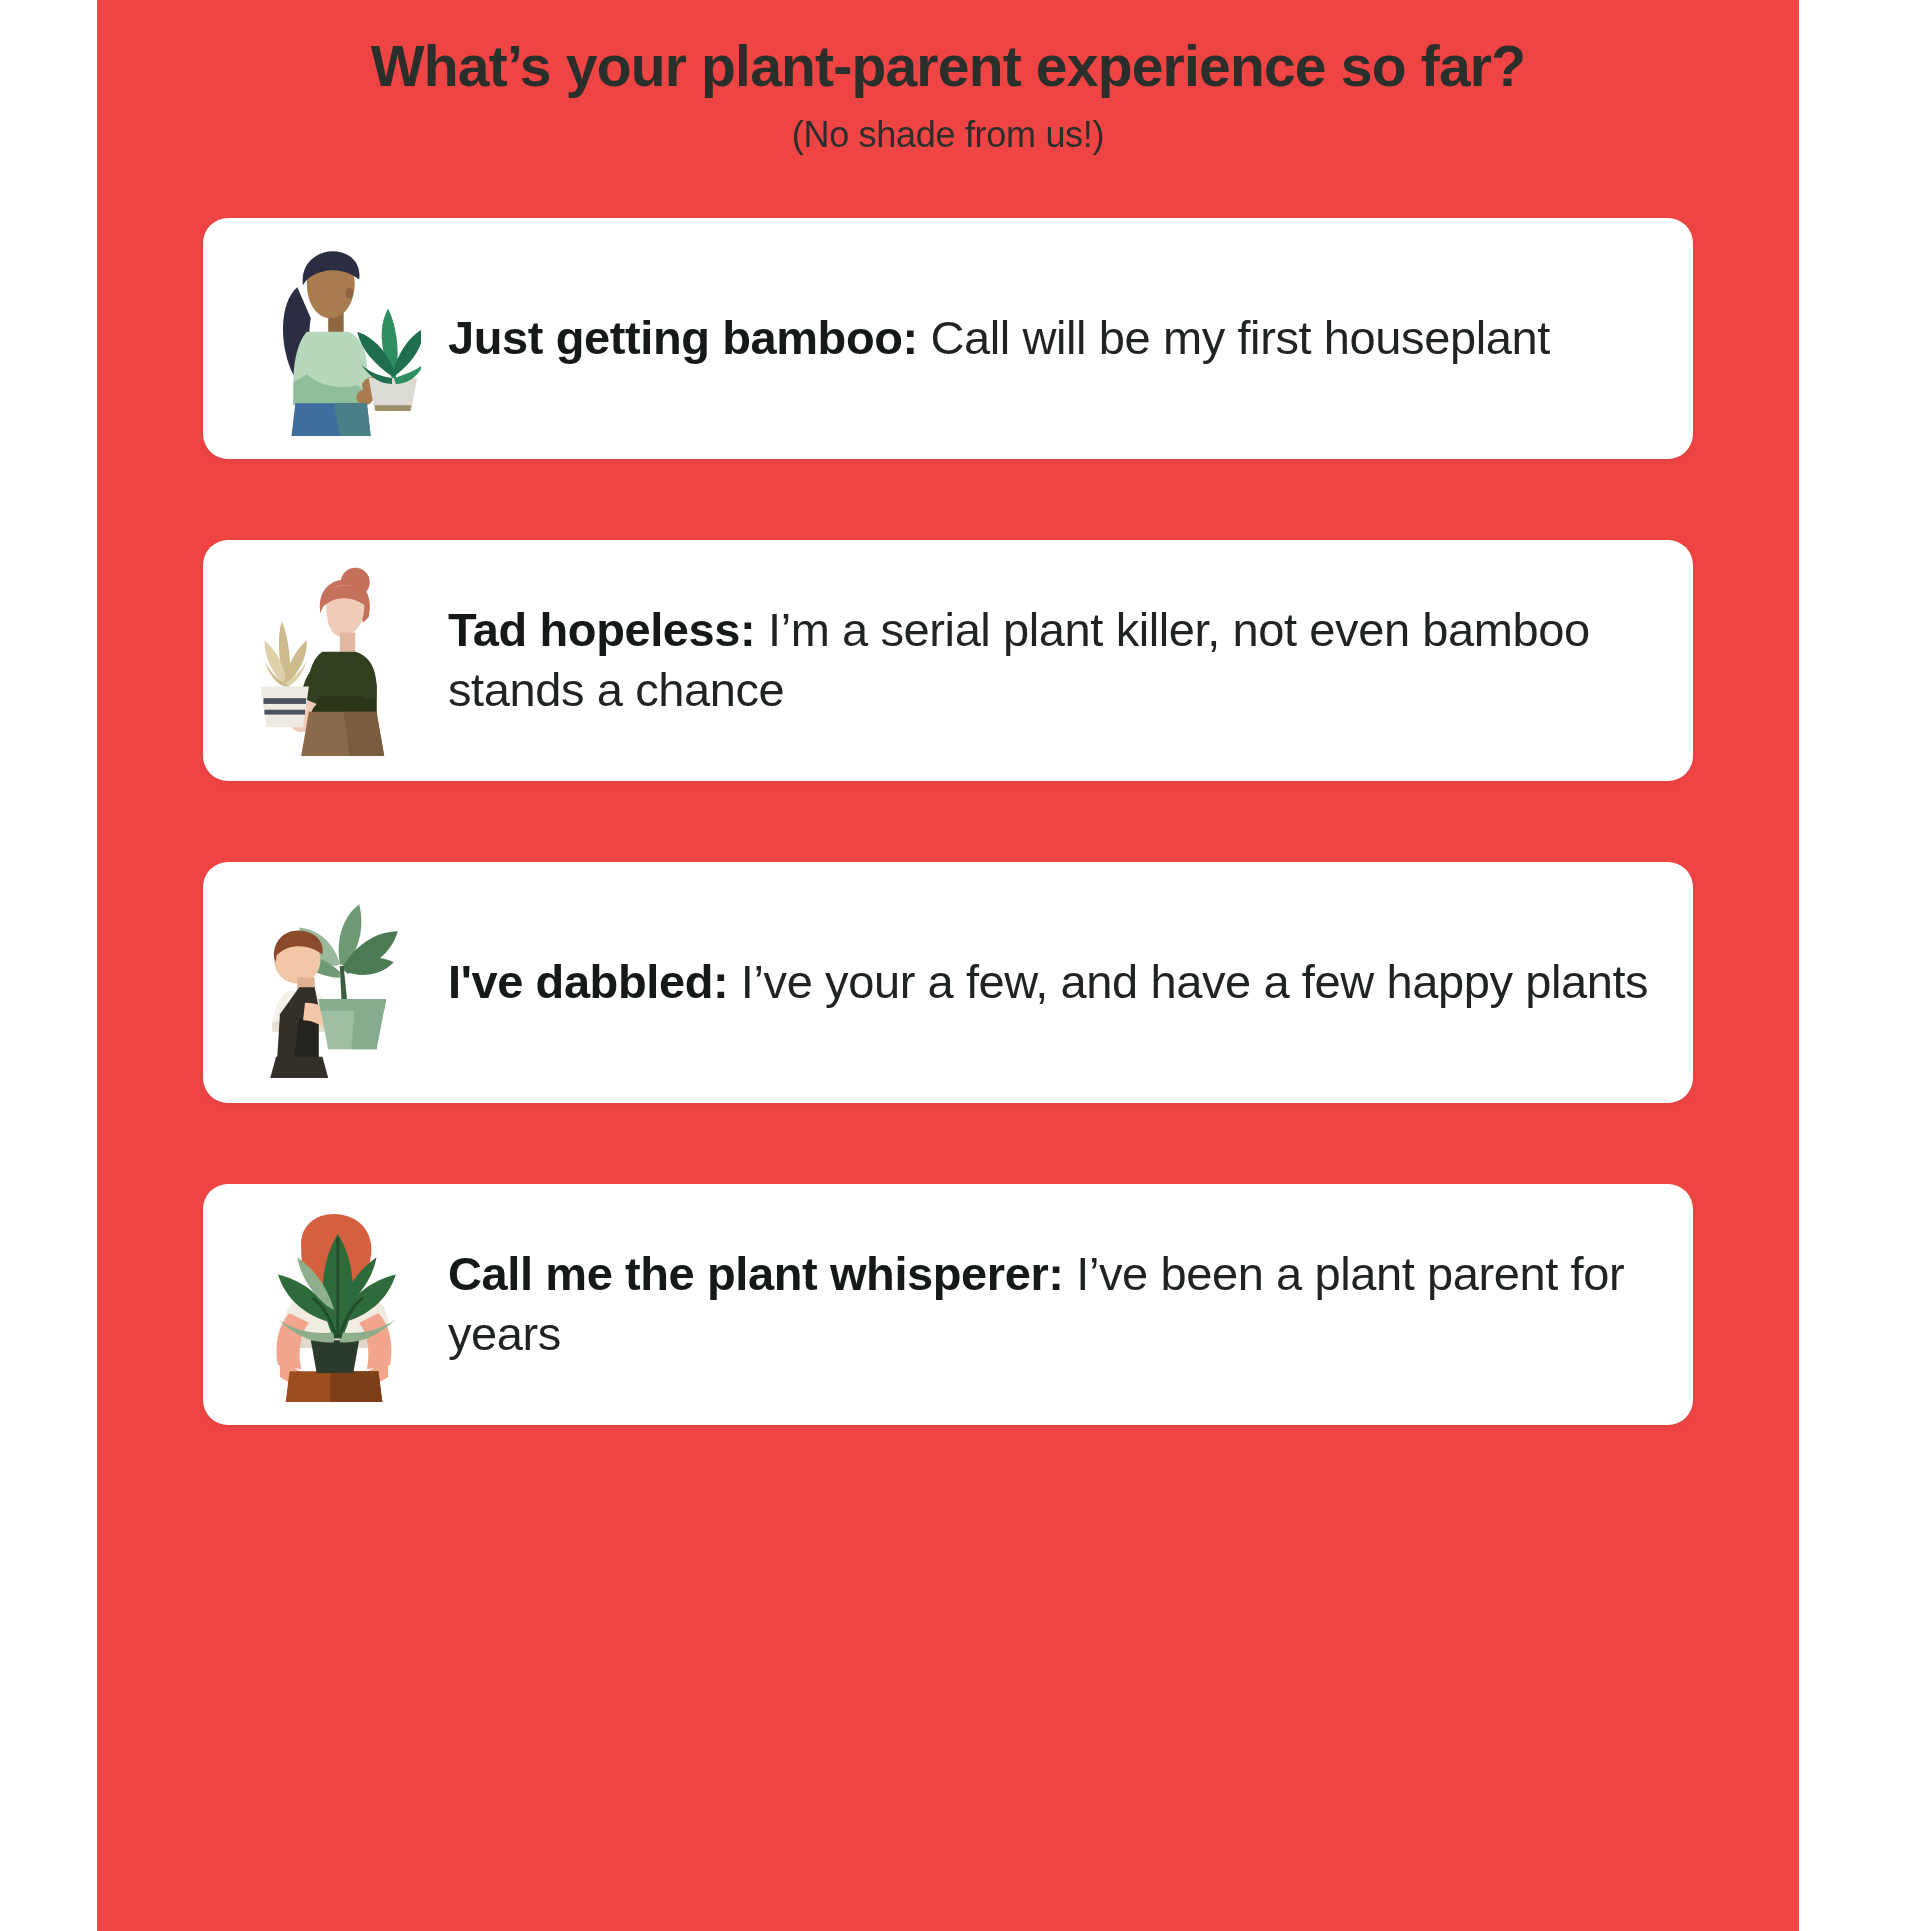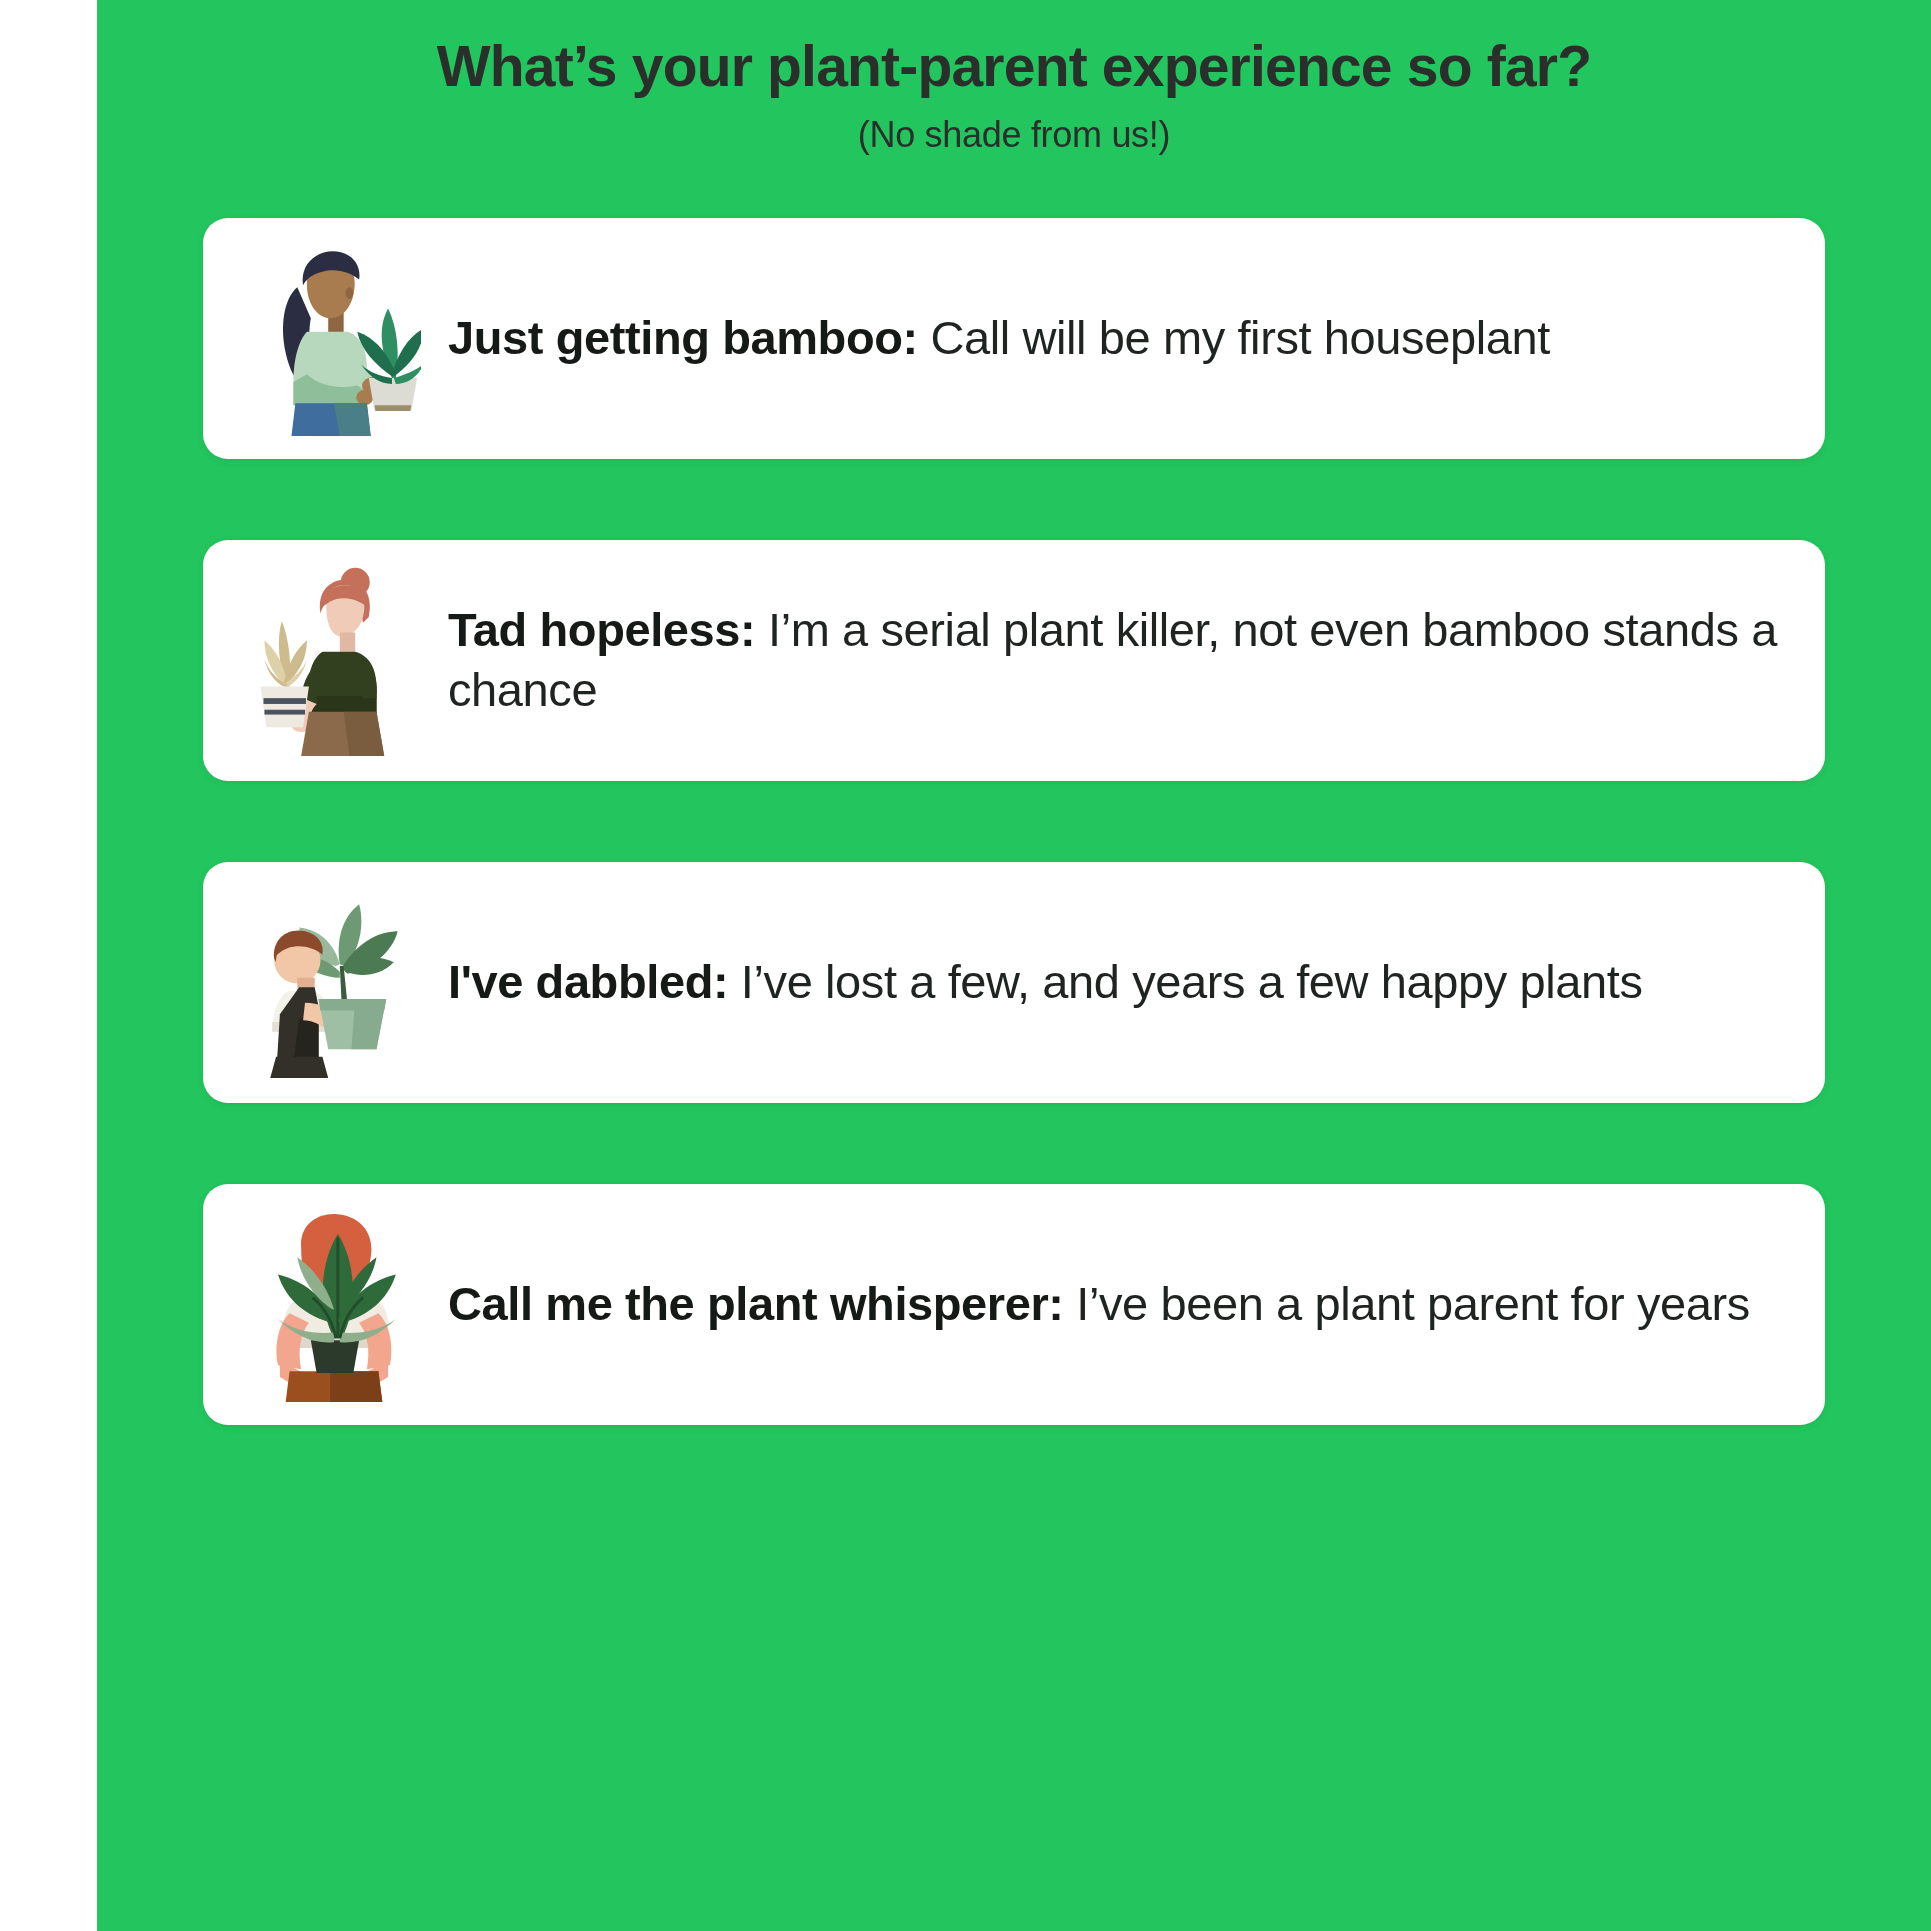--- a/index.html
+++ b/index.html
@@ -17,23 +17,23 @@
     height: 1931px;
     background: #ffffff;
     overflow: hidden;
   }
 
   
   #panel {
     position: absolute;
     left: 97px;
     top: 0;
-    width: 1834px;
+    width: 1702px;
     height: 1931px;
-    background: #22c55e;
+    background: #ef4444;
   }
 
   
   #header {
     padding-top: 35px;
     text-align: center;
   }
 
   #question-title {
     font-size: 57px;
@@ -226,21 +226,21 @@
             <ellipse cx="104" cy="156" rx="13" ry="10" fill="#f2c7a8"></ellipse>
 
             <path d="M74 120 L144 120 L134 172 L84 172 Z" fill="#9fbfa4"></path>
             <path d="M74 120 L144 120 L142 132 L76 132 Z" fill="#87ab8e"></path>
             <path d="M112 120 L144 120 L134 172 L108 172 Z" fill="#87ab8e"></path>
 
             <path d="M30 180 L78 180 L84 202 L24 202 Z" fill="#33302a"></path>
           </svg>
         </div>
         <div class="option-text">
-          <span class="lead">I've dabbled:</span><span> I’ve lost a few, and years a few happy plants</span>
+          <span class="lead">I've dabbled:</span><span> I’ve your a few, and have a few happy plants</span>
         </div>
       </div>
 
       <div class="option-card">
         <div class="option-art">
           <svg width="174" height="198" viewBox="0 0 180 205" aria-hidden="true">
 
             <path d="M56 44 C54 20 74 6 98 10 C120 14 132 32 128 54 C126 68 120 78 112 82 L66 82 C58 76 56 60 56 44 Z" fill="#d4603f"></path>
 
             <path d="M52 96 C40 104 34 126 34 148 L146 148 L146 126 C146 106 138 98 124 94 L60 94 Z" fill="#f0ece2"></path>

